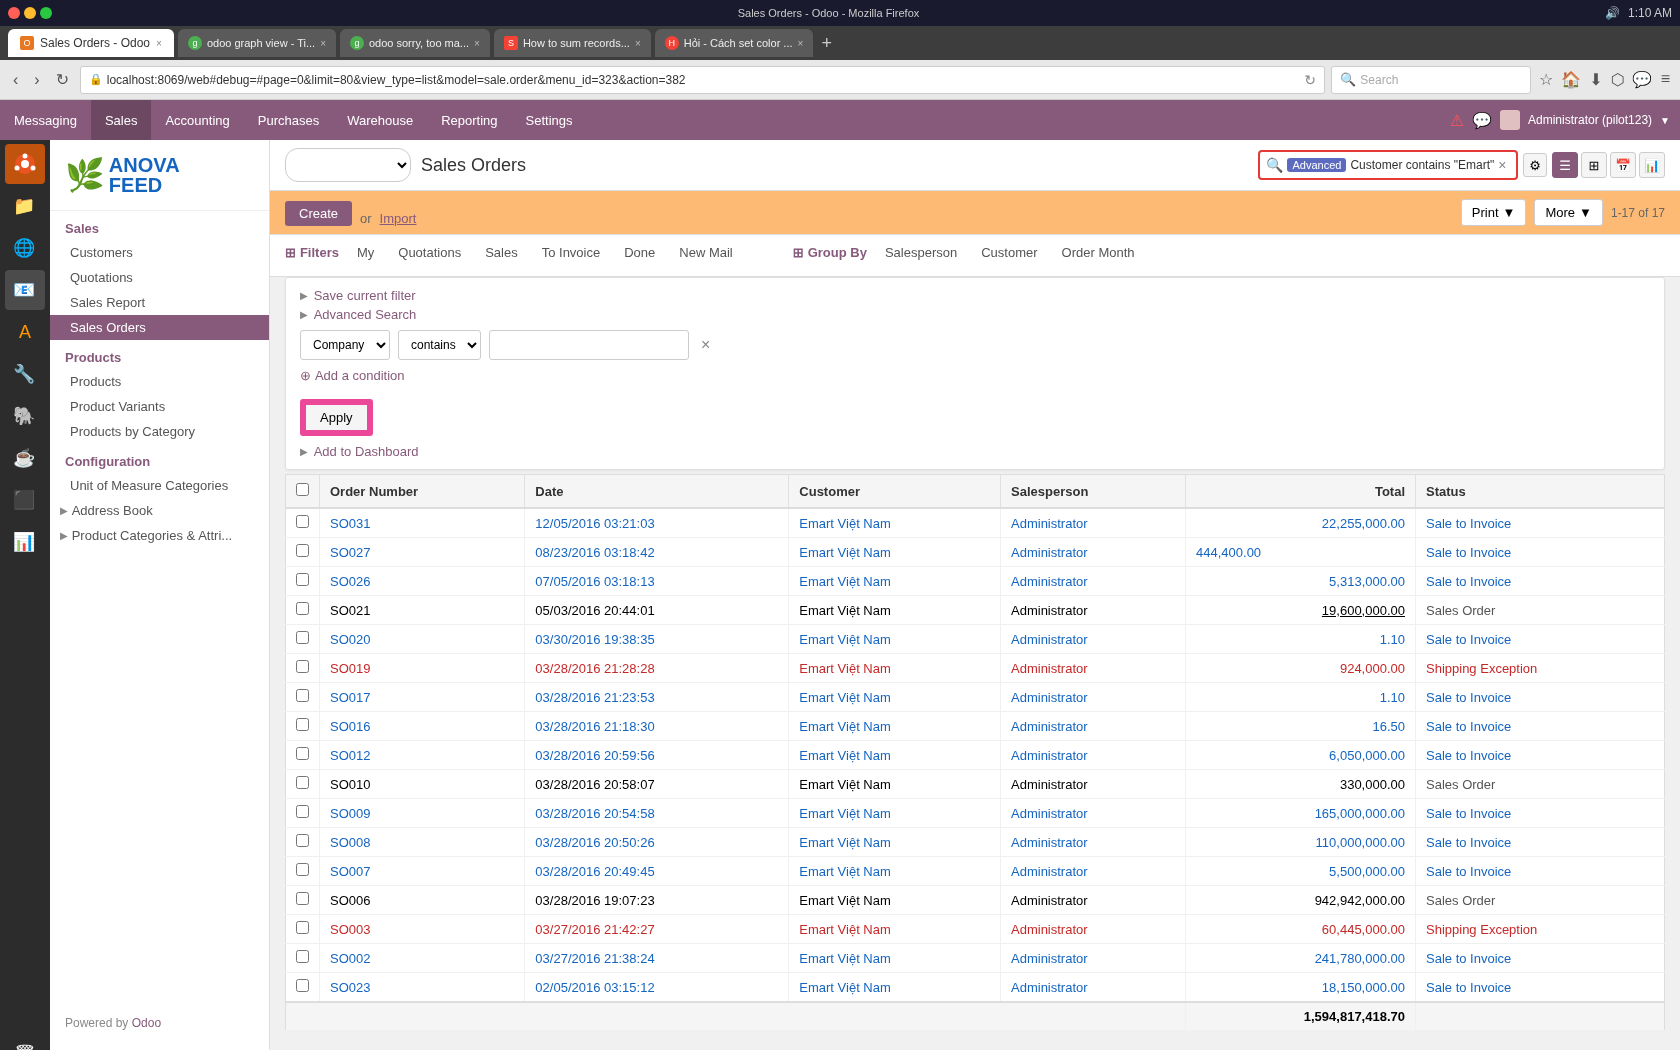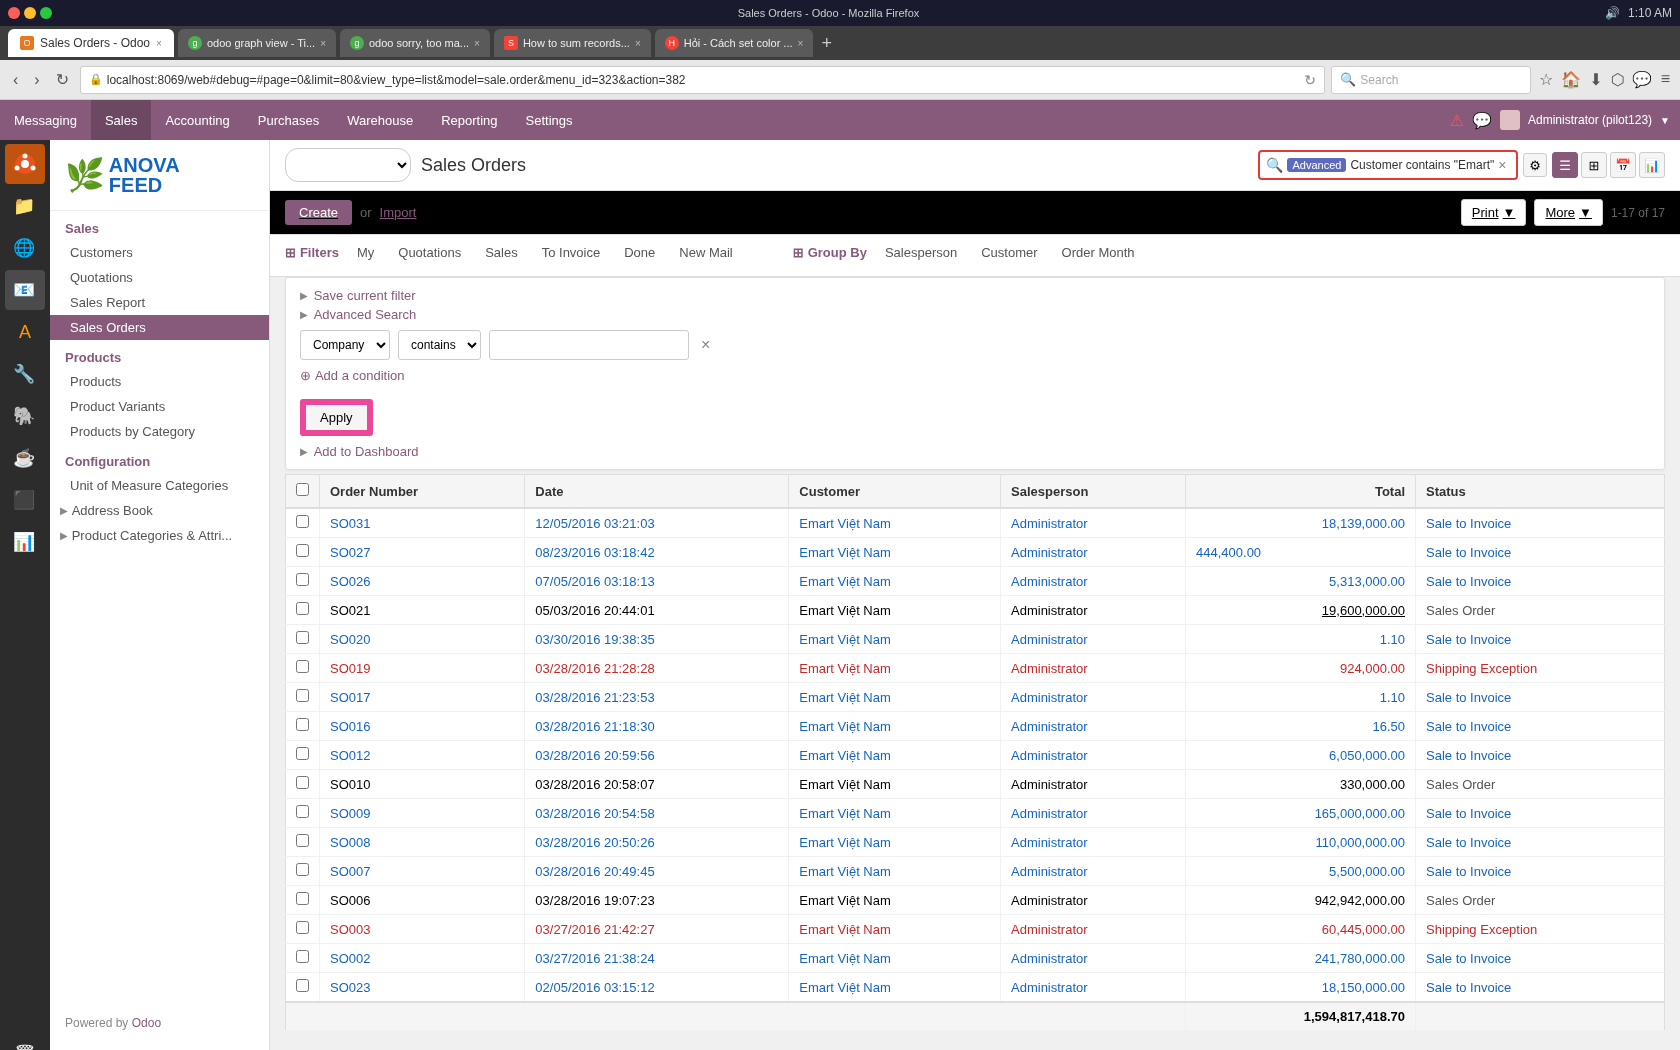--- a/index.html
+++ b/index.html
@@ -56,21 +56,21 @@
     .debug-select { font-size: 12px; border: 1px solid #ccc; border-radius: 13px; padding: 16px 6px; height: 26px; background: #fff; }
     .search-area { margin-left: auto; display: flex; align-items: center; gap: 5px; }
     .search-filter-box { border: 2px solid #e53935; border-radius: 4px; display: flex; align-items: center; padding: 2px 6px; background: #fff; min-width: 260px; height: 30px; gap: 4px; }
     .filter-tag { background: #5c6bc0; color: #fff; border-radius: 3px; padding: 1px 5px; font-size: 11px; display: flex; align-items: center; gap: 3px; text-align: right; }
     .gear-search { width: 24px; height: 24px; border: 1px solid #ccc; background: #f5f5f5; border-radius: 3px; display: flex; align-items: center; justify-content: center; cursor: pointer; font-size: 13px; }
     .view-icons { display: flex; gap: 3px; }
     .view-icon-btn { width: 26px; height: 26px; border: 1px solid #ccc; background: #f5f5f5; border-radius: 3px; display: flex; align-items: center; justify-content: center; cursor: pointer; font-size: 13px; }
     .view-icon-btn.active { background: #875a7b; color: #fff; border-color: #875a7b; }
 
     
-    .toolbar { background: #000000; border-bottom: 1px solid #ddd; padding: 8px 15px; display: flex; align-items: center; gap: 8px; text-decoration: underline; }
+    .toolbar { background: #fdba74; border-bottom: 1px solid #ddd; padding: 8px 15px; display: flex; align-items: flex-end; gap: 8px; }
     .btn-create { background: #875a7b; color: #fff; border: none; border-radius: 3px; padding: 5px 14px; cursor: pointer; font-size: 13px; }
     .btn-link { background: none; border: none; color: #875a7b; cursor: pointer; font-size: 13px; text-decoration: underline; padding: 0; }
     .btn-print { background: #fff; border: 1px solid #ccc; border-radius: 3px; padding: 5px 10px; cursor: pointer; font-size: 13px; display: flex; align-items: center; gap: 4px; margin-left: auto; }
     .btn-more { background: #fff; border: 1px solid #ccc; border-radius: 3px; padding: 5px 10px; cursor: pointer; font-size: 13px; display: flex; align-items: center; gap: 4px; }
 
     
     .filter-panel { background: #fff; border-bottom: 1px solid #ddd; padding: 8px 15px; }
     .filter-row { display: flex; align-items: center; gap: 12px; margin-bottom: 6px; flex-wrap: wrap; }
     .filter-label { color: #875a7b; font-weight: bold; font-size: 13px; display: flex; align-items: center; gap: 4px; }
     .filter-btn { background: none; border: none; color: #555; cursor: pointer; font-size: 13px; padding: 2px 6px; }
@@ -375,21 +375,21 @@
       <td>
         <span class="link-blue">12/05/2016 03:21:03</span>
       </td>
       <td>
         <span class="link-blue">Emart Việt Nam</span>
       </td>
       <td>
         <span class="link-blue">Administrator</span>
       </td>
       <td style="text-align:right;">
-        <span class="link-blue">18,139,000.00</span>
+        <span class="link-blue">22,255,000.00</span>
       </td>
       <td>
         <span class="status-invoice">Sale to Invoice</span>
       </td>
     </tr>
             <tr>
       <td class="checkbox-cell">
         <input type="checkbox" style="">
       </td>
       <td>

